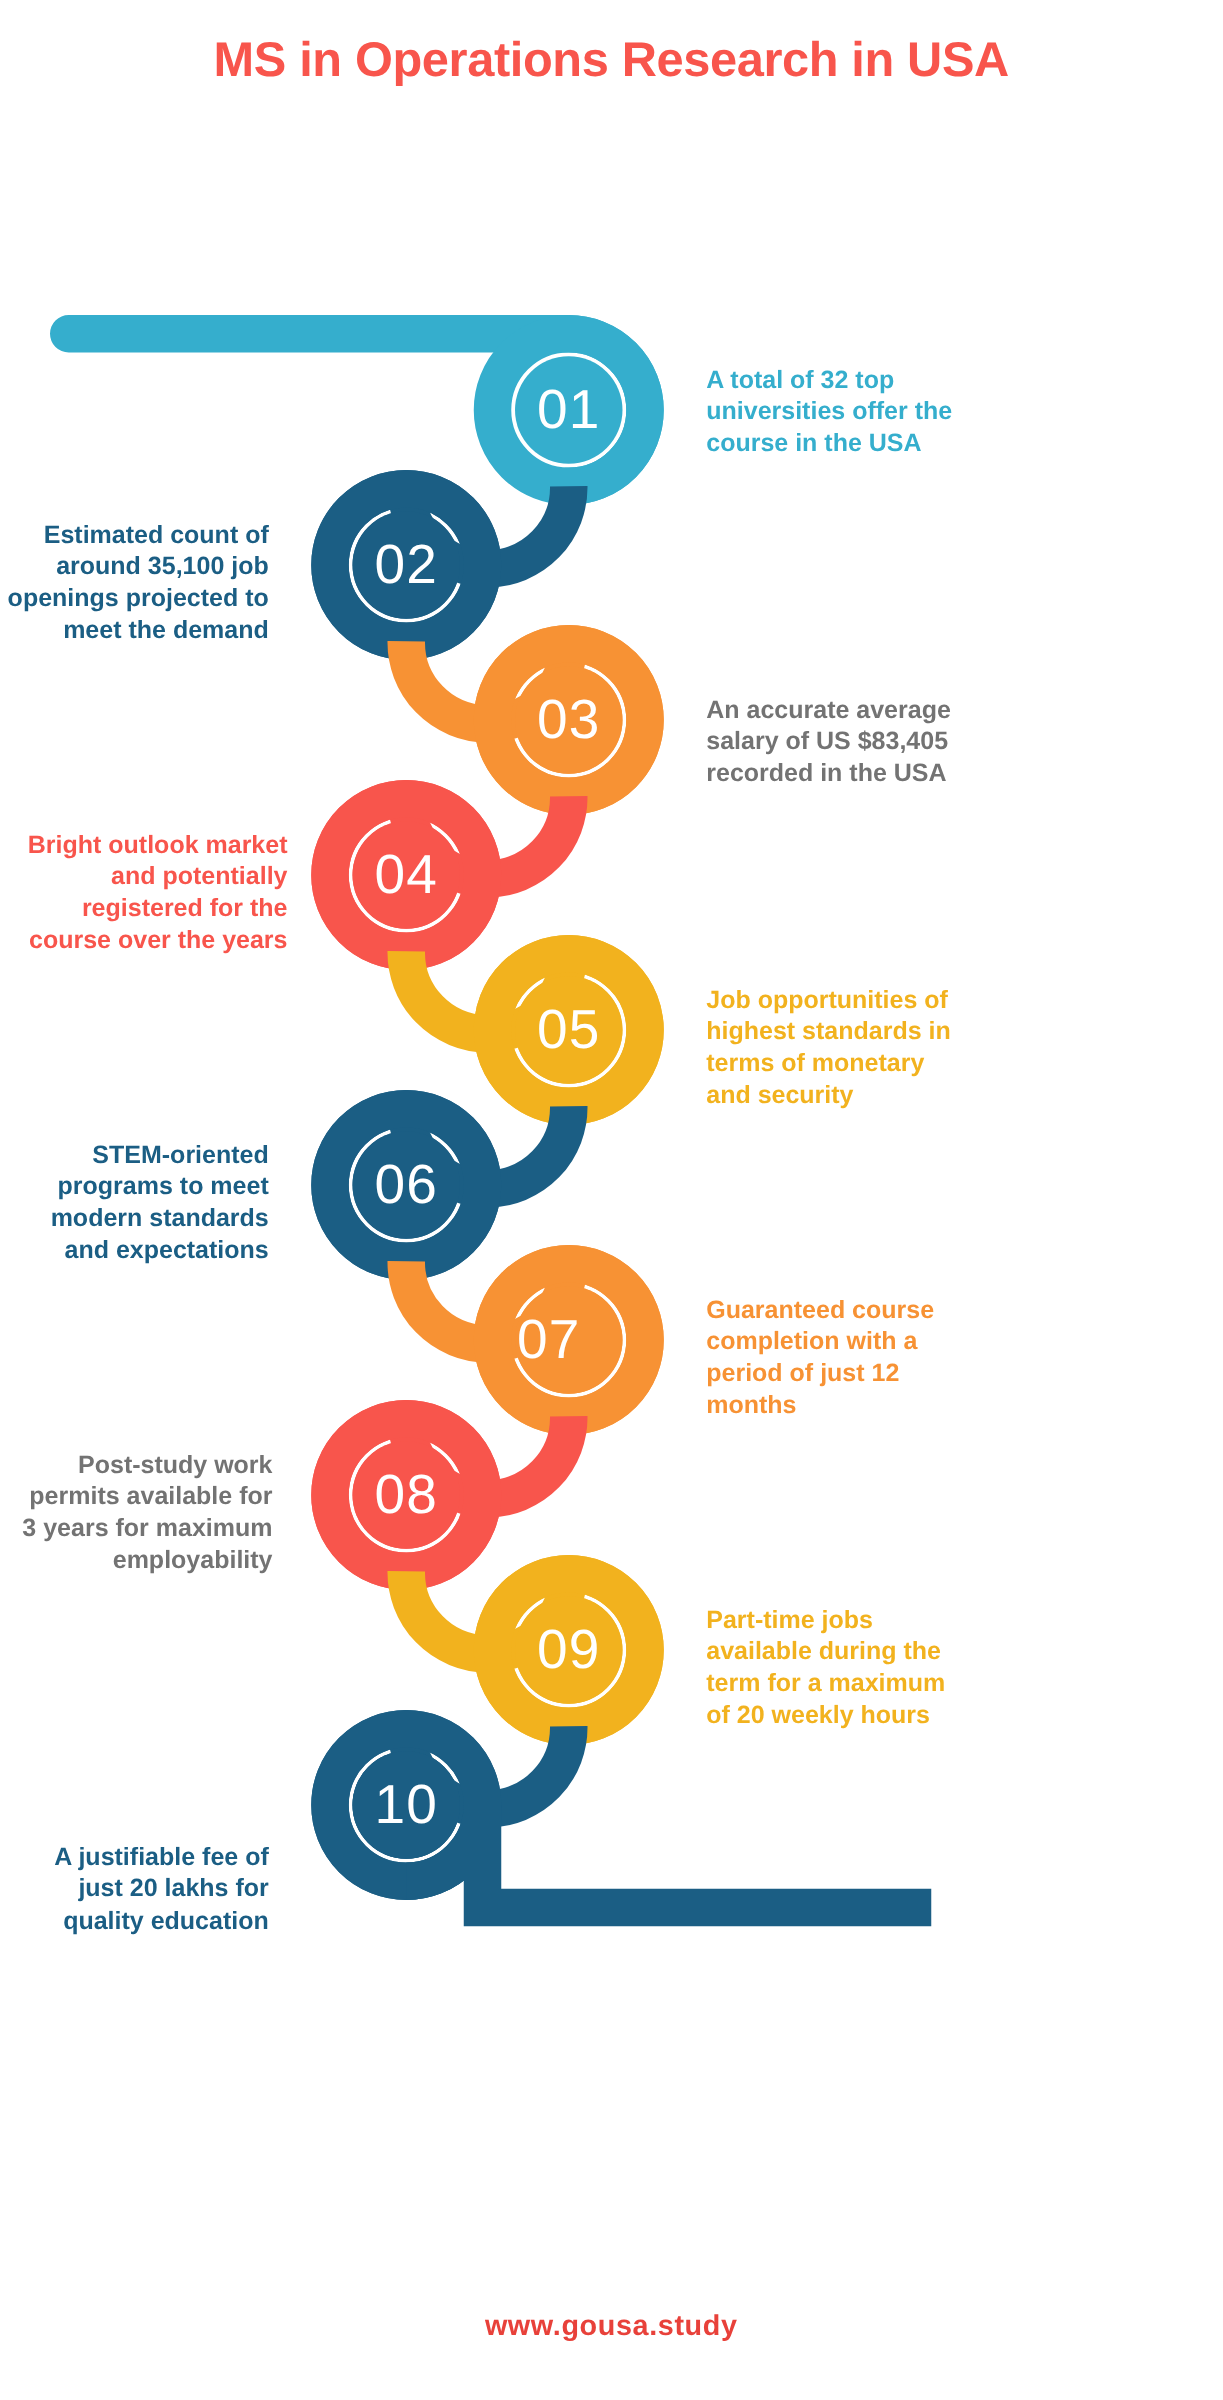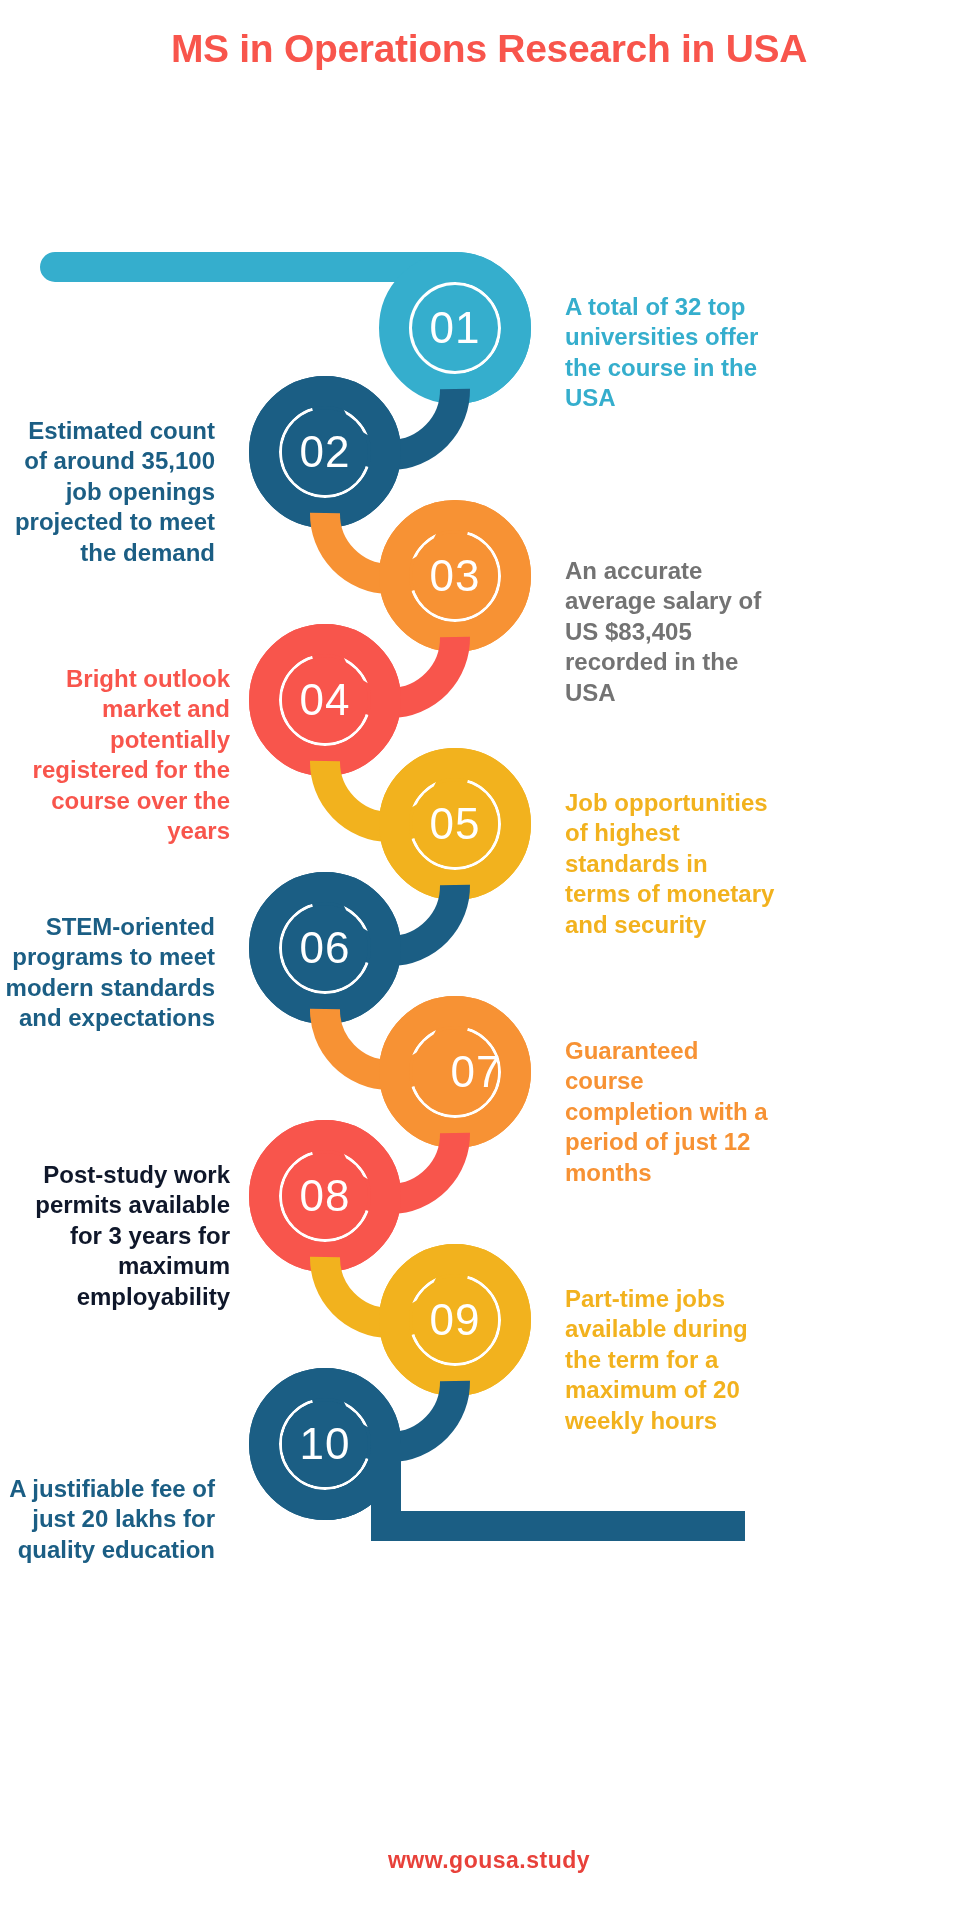--- a/index.html
+++ b/index.html
@@ -53,21 +53,21 @@
     color: #FFFFFF;
     font-weight: normal;
     font-size: 44px;
     letter-spacing: 1px;
     z-index: 5;
   }
 
   
   .caption {
     position: absolute;
-    font-size: 24px;
+    font-size: 20px;
     font-weight: bold;
     line-height: 1.27;
     z-index: 6;
   }
   .caption.right { text-align: left; }
   .caption.left  { text-align: right; }
 
   
   .footer {
     position: absolute;
@@ -154,42 +154,42 @@
         </div>
         <div class="ring" style="width: 86px; height: 86px; left: 282px; top: 447px;">
           <span>04</span>
         </div>
         <div class="ring" style="width: 86px; height: 86px; left: 412px; top: 571px;">
           <span>05</span>
         </div>
         <div class="ring" style="width: 86px; height: 86px; left: 282px; top: 695px;">
           <span>06</span>
         </div>
-        <div class="ring" style="width: 86px; height: 86px; left: 433px; top: 819px;">
+        <div class="ring" style="width: 86px; height: 86px; left: 396px; top: 819px;">
           <span>07</span>
         </div>
         <div class="ring" style="width: 86px; height: 86px; left: 282px; top: 943px;">
           <span>08</span>
         </div>
         <div class="ring" style="width: 86px; height: 86px; left: 412px; top: 1067px;">
           <span>09</span>
         </div>
         <div class="ring" style="width: 86px; height: 86px; left: 282px; top: 1191px;">
           <span>10</span>
         </div>
       </div>
     <div id="captions">
         <div class="caption right" style="color: rgb(53, 174, 205); width: 210px; top: 82px; left: 565px;">A total of 32 top universities offer the course in the USA</div>
         <div class="caption left" style="color: rgb(27, 94, 132); width: 210px; top: 206px; left: 5px;">Estimated count of around 35,100 job openings projected to meet the demand</div>
         <div class="caption right" style="color: #737373; width: 210px; top: 330px; left: 565px; margin-top: 16px;">An accurate average salary of US $83,405 recorded in the USA</div>
         <div class="caption left" style="color: rgb(248, 85, 76); width: 210px; top: 454px; left: 20px;">Bright outlook market and potentially registered for the course over the years</div>
         <div class="caption right" style="color: rgb(242, 178, 30); width: 210px; top: 578px; left: 565px;">Job opportunities of highest standards in terms of monetary and security</div>
         <div class="caption left" style="color: rgb(27, 94, 132); width: 210px; top: 702px; left: 5px;">STEM-oriented programs to meet modern standards and expectations</div>
         <div class="caption right" style="color: rgb(247, 146, 52); width: 210px; top: 826px; left: 565px;">Guaranteed course completion with a period of just 12 months</div>
-        <div class="caption left" style="color: #0f172a; width: 210px; top: 950px; left: 20px;">Post-study work permits available for 3 years for maximum employability</div>
+        <div class="caption left" style="color: #737373; width: 210px; top: 950px; left: 8px;">Post-study work permits available for 3 years for maximum employability</div>
         <div class="caption right" style="color: rgb(242, 178, 30); width: 210px; top: 1074px; left: 565px;">Part-time jobs available during the term for a maximum of 20 weekly hours</div>
         <div class="caption left" style="color: rgb(27, 94, 132); width: 210px; top: 1264px; left: 5px;">A justifiable fee of just 20 lakhs for quality education</div>
       </div>
   </div>
 
   <div class="footer" style="color: rgb(232, 65, 58);">www.gousa.study</div>
 
 </div>
 
 </body></html>

